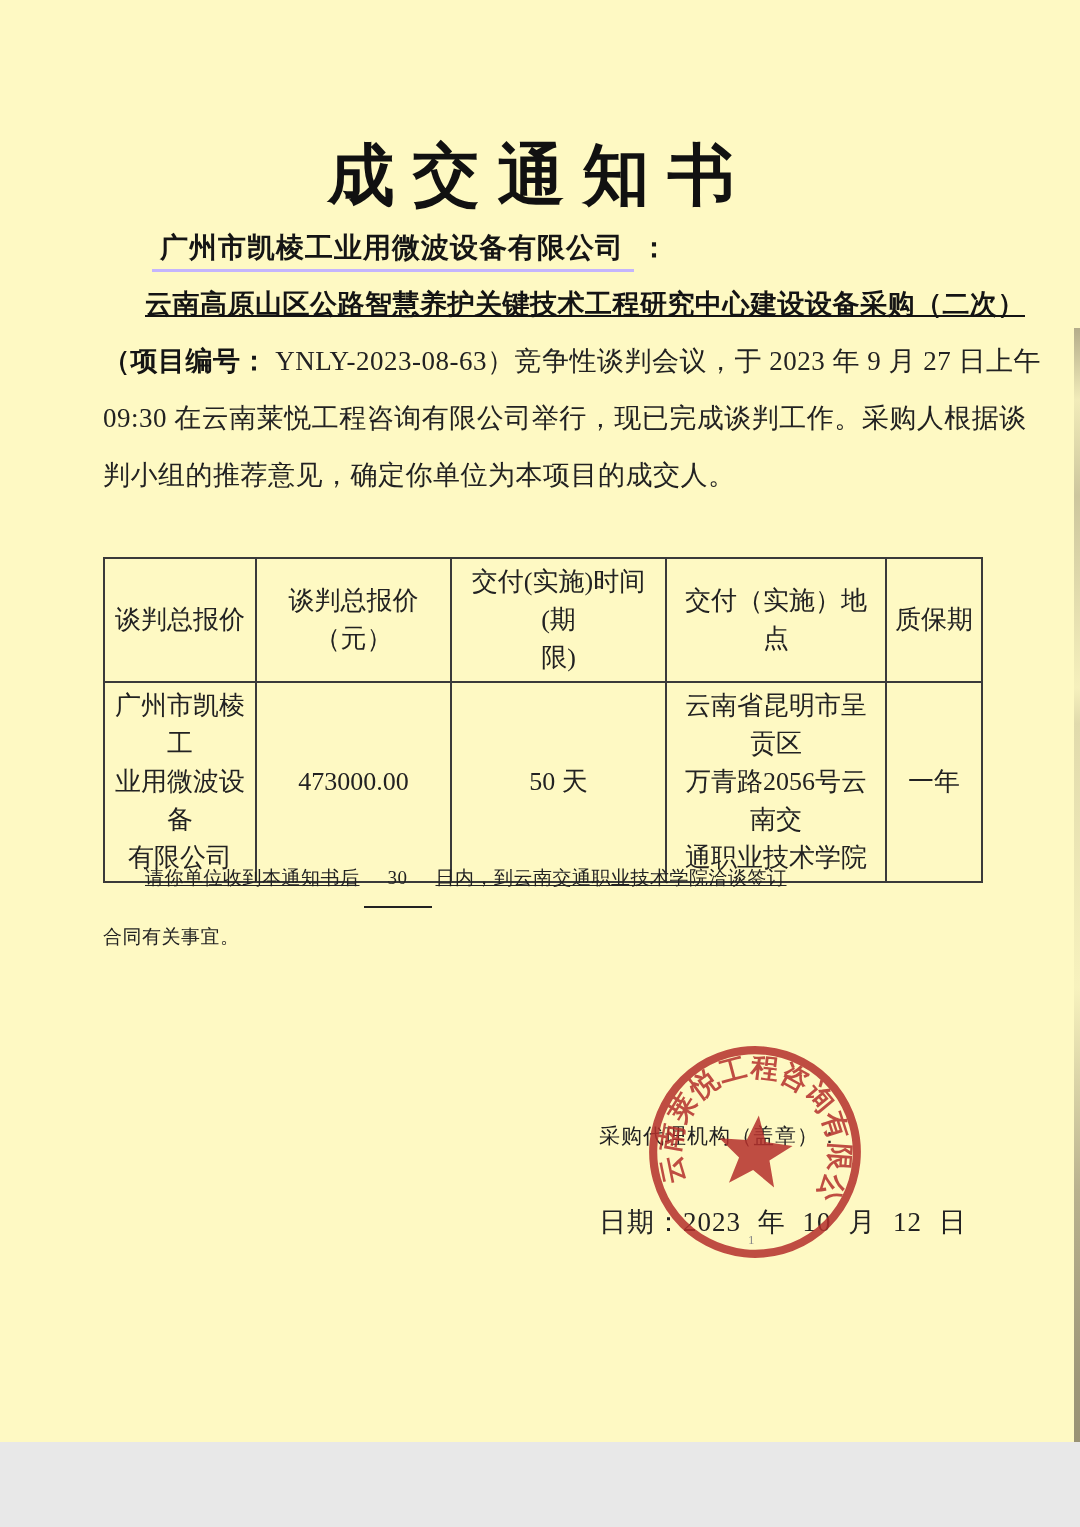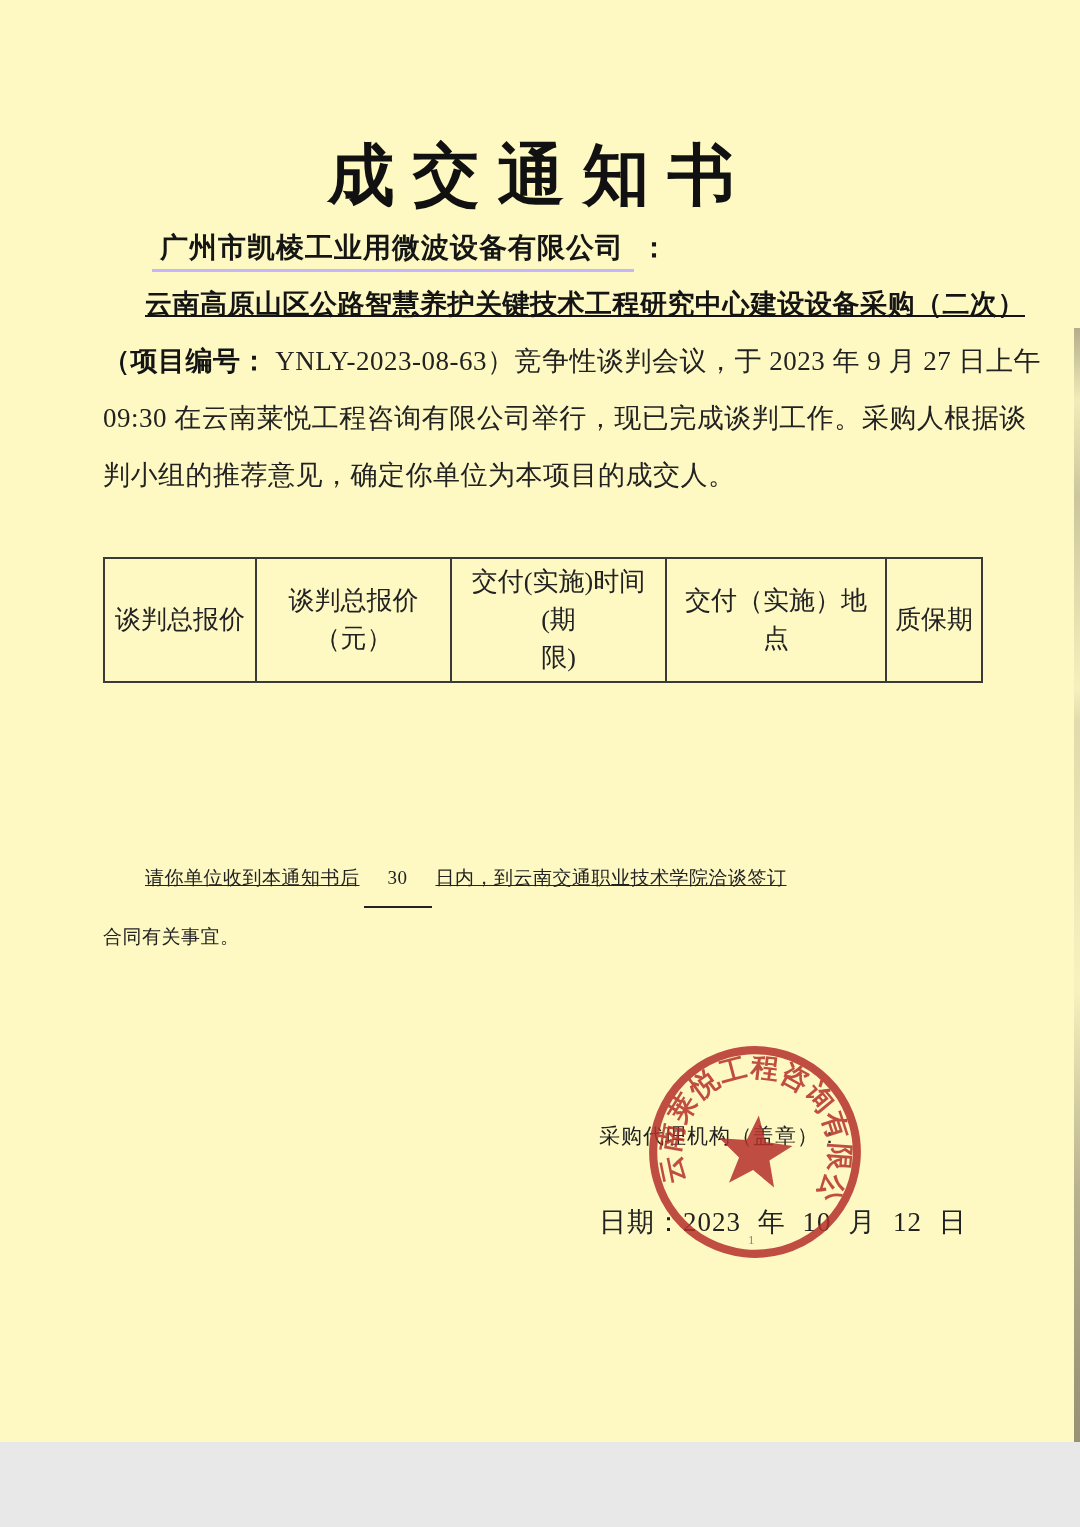--- a/index.html
+++ b/index.html
@@ -128,20 +128,31 @@
     <tbody>
         <tr class="hdr">
       <th>谈判总报价</th>
       <th>谈判总报价
 （元）</th>
       <th>交付(实施)时间(期
 限)</th>
       <th>交付（实施）地点</th>
       <th>质保期</th>
     </tr>
+    <tr class="bod">
+      <td>广州市凯棱工
+业用微波设备
+有限公司</td>
+      <td>473000.00</td>
+      <td>50 天</td>
+      <td>云南省昆明市呈贡区
+万青路2056号云南交
+通职业技术学院</td>
+      <td>一年</td>
+    </tr>
   </tbody>
     </table>
 
   <div class="closing-block">
     <div class="ln indent"><span>请你单位收到本通知书后</span><span class="blank30">30</span><span>日内，到云南交通职业技术学院洽谈签订</span></div>
     <div class="ln">合同有关事宜。</div>
   </div>
 
   <div class="sig-agency">采购代理机构（盖章）：</div>
   <div class="sig-date">日期：2023 年 10 月 12 日</div>

